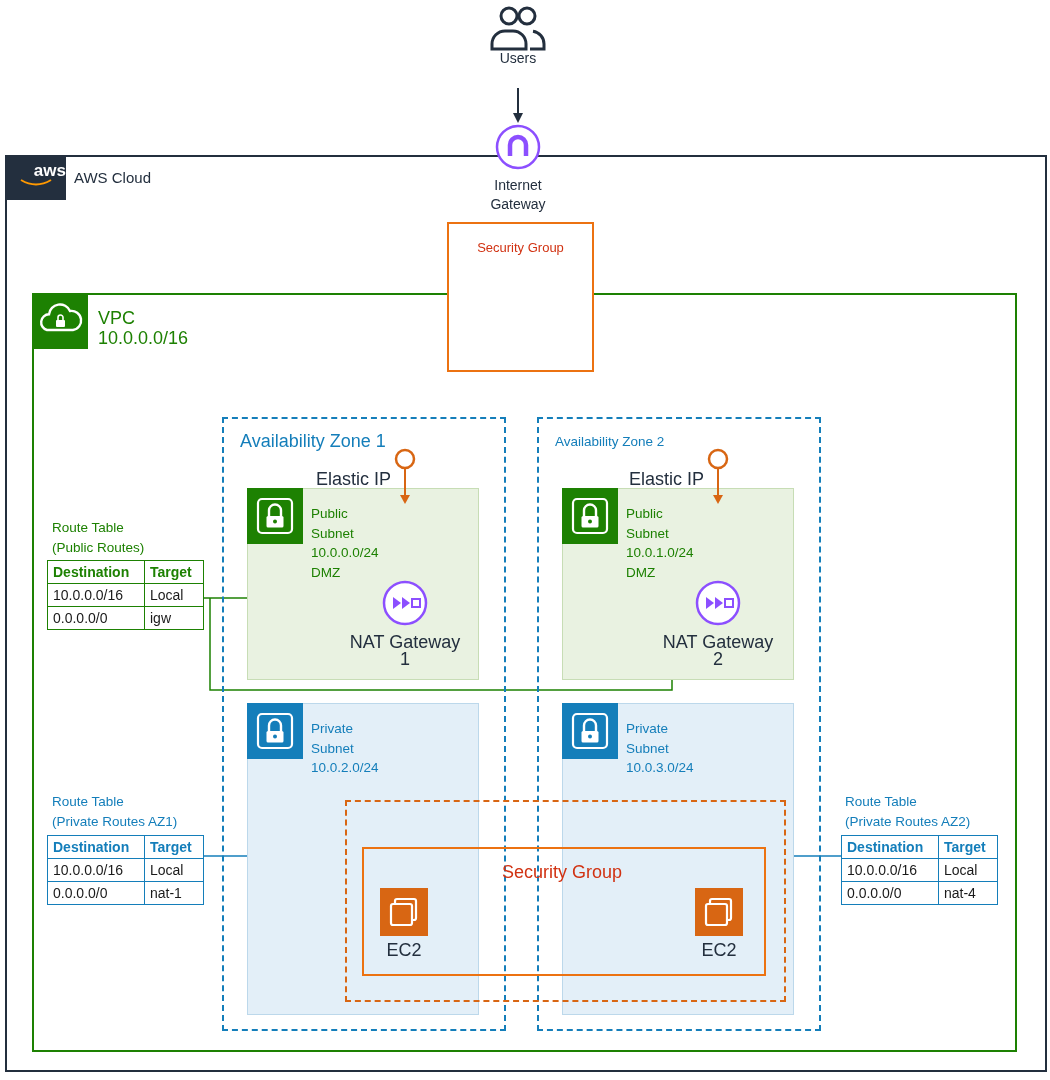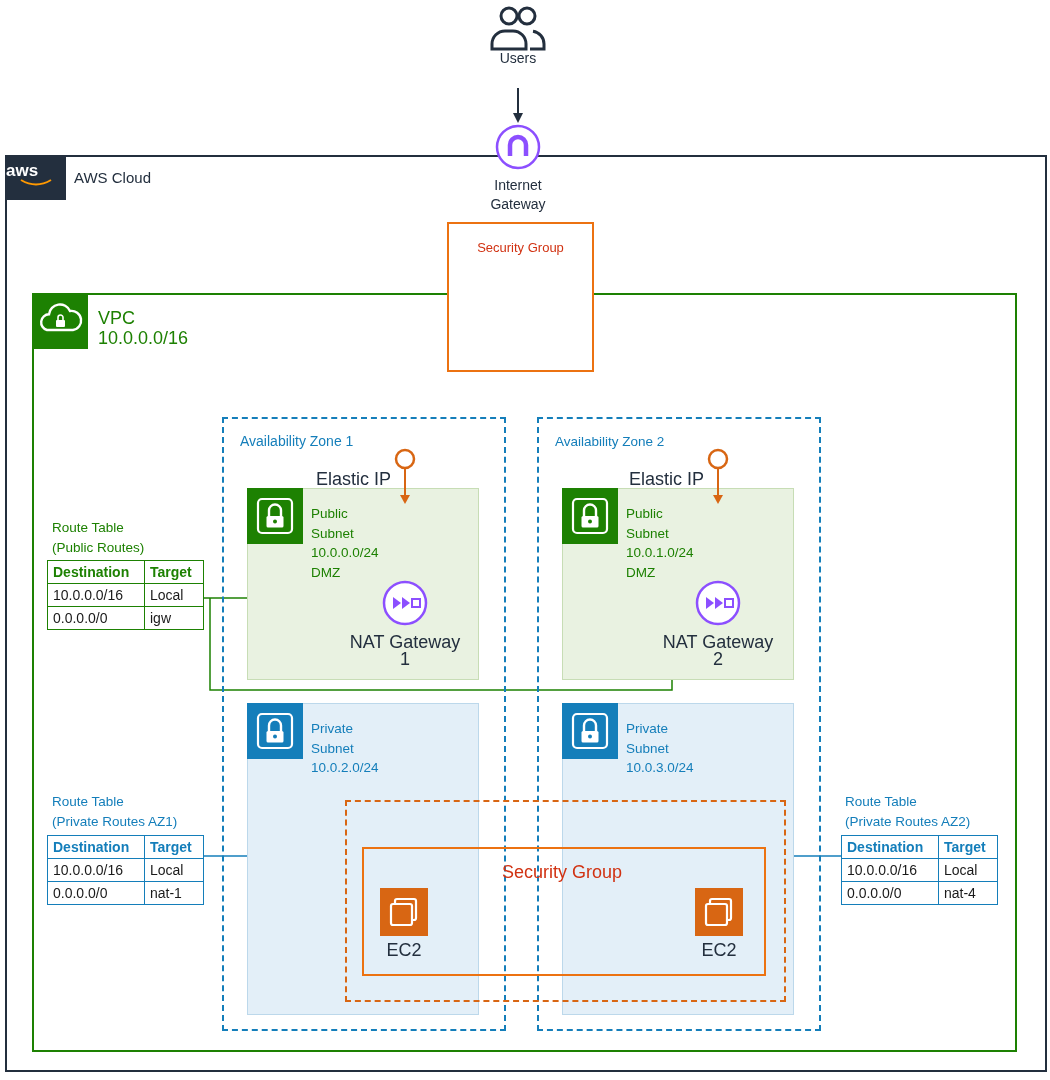--- a/index.html
+++ b/index.html
@@ -48,21 +48,21 @@
     <line x1="518" y1="88" x2="518" y2="114" stroke="#232F3E" stroke-width="2"></line>
     <polygon points="513,113 523,113 518,123" fill="#232F3E"></polygon>
     <line x1="200" y1="598" x2="247" y2="598" class="c-green"></line>
     <polyline points="210,598 210,690 672,690 672,678" class="c-green"></polyline>
     <line x1="200" y1="856" x2="247" y2="856" class="c-blue"></line>
     <line x1="792" y1="856" x2="841" y2="856" class="c-blue"></line>
   </svg>
 
   <div class="abs cloud-box" style="left:5px;top:155px;width:1038px;height:913px;"></div>
   <div class="abs" style="left:6px;top:156px;width:60px;height:44px;background:#232F3E;">
-    <div style="color:#fff;font-weight:bold;font-size:17px;text-align:left;margin-top:5px;">aws</div>
+    <div style="color:#fff;font-weight:bold;font-size:17px;text-align:right;margin-top:5px;">aws</div>
     <svg width="34" height="9" style="display:block;margin:-3px auto 0;">
       <path d="M2 2 q15 9 30 0" stroke="#FF9900" stroke-width="2" fill="none"></path>
     </svg>
   </div>
   <div class="lbl" style="left:74px;top:169px;font-size:15px;">AWS Cloud</div>
 
   <div class="abs vpc-box" style="left:32px;top:293px;width:981px;height:755px;"></div>
   <div class="icon-sq green-bg" style="left:32px;top:293px;">
     <svg width="56" height="56" viewBox="0 0 56 56">
       <path d="M15 37 a8 8 0 0 1 2-15.7 A11 11 0 0 1 38 18 A7.5 7.5 0 0 1 41 37 Z" fill="none" stroke="#fff" stroke-width="2.4"></path>
@@ -71,21 +71,21 @@
     </svg>
   </div>
   <div class="lbl green" style="left:98px;top:310px;">VPC</div>
   <div class="lbl green" style="left:98px;top:330px;">10.0.0.0/16</div>
 
   <div class="abs sg-border" style="left:447px;top:222px;width:143px;height:146px;background:#fff;">
     <div class="red center" style="margin-top:16px;font-size:13px;">Security Group</div>
   </div>
 
   <div class="abs az-box" style="left:222px;top:417px;width:280px;height:610px;"></div>
-  <div class="lbl blue" style="left:240px;top:433px;font-size:14px;">Availability Zone 1</div>
+  <div class="lbl blue" style="left:240px;top:433px;font-size:18px;">Availability Zone 1</div>
   <div class="abs az-box" style="left:537px;top:417px;width:280px;height:610px;"></div>
   <div class="lbl blue" style="left:555px;top:433px;font-size:13.5px;">Availability Zone 2</div>
 
   <div class="abs subnet-pub" style="left:247px;top:488px;width:230px;height:190px;"></div>
   <div class="icon-sq green-bg" style="left:247px;top:488px;">
     <svg width="56" height="56" viewBox="0 0 56 56">
       <rect x="11" y="11" width="34" height="34" rx="4" fill="none" stroke="#fff" stroke-width="2.2"></rect>
       <path d="M22 28 v-5.5 a6 6 0 0 1 12 0 V28" fill="none" stroke="#fff" stroke-width="2.4"></path>
       <rect x="19.5" y="28" width="17" height="11.5" rx="1.5" fill="#fff"></rect>
       <circle cx="28" cy="33.5" r="2" fill="#1D8102"></circle>

